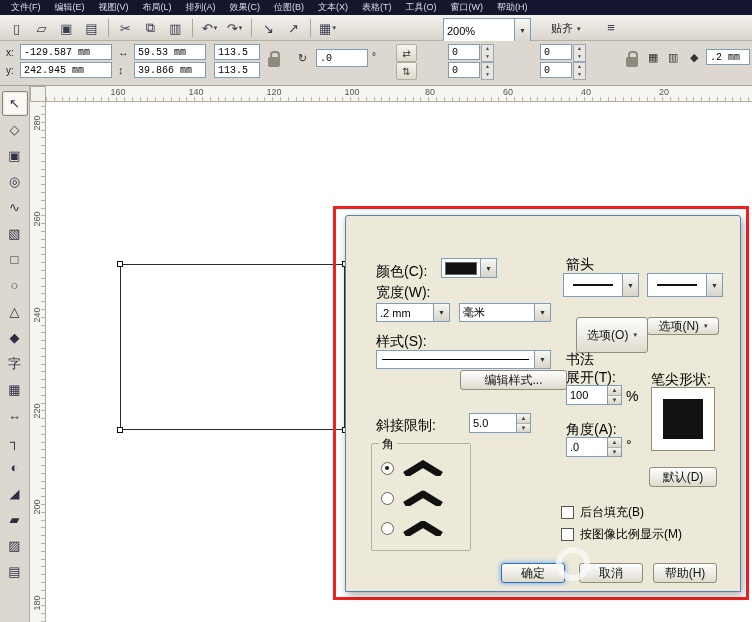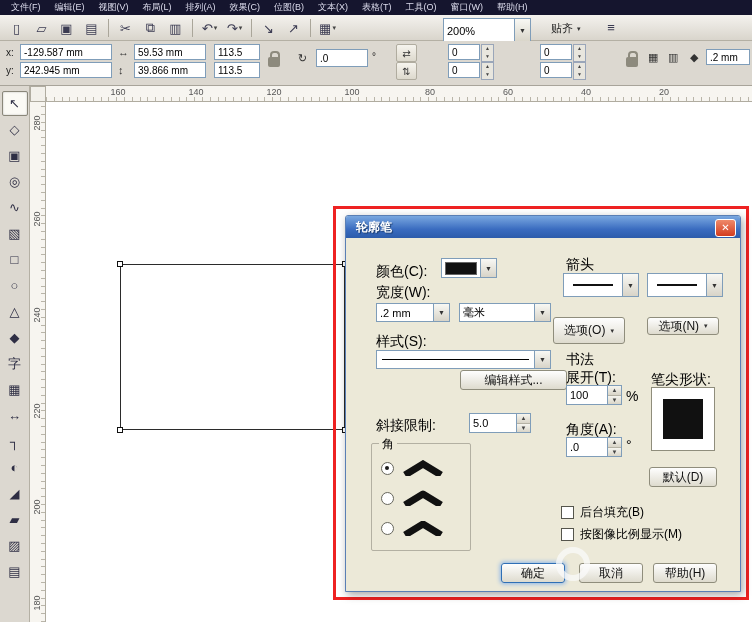--- a/index.html
+++ b/index.html
@@ -16,21 +16,21 @@
   .tb-dd{font-size:7px;color:#444;margin-left:1px;}
   .tb-sep{width:1px;height:18px;background:#aaa69a;margin:0 4px;}
   .zoom-combo{position:absolute;left:443px;top:3px;width:88px;height:25px;}
   .snap-dd{position:absolute;left:545px;top:3px;height:19px;display:flex;align-items:center;padding:0 5px;font-size:11px;color:#222;border:1px solid transparent;border-radius:2px;}
   .snap-arrow{font-size:7px;margin-left:4px;color:#333;}
   .tb-opt{position:absolute;left:600px;top:3px;width:22px;height:19px;display:flex;align-items:center;justify-content:center;font-size:13px;color:#3b3b52;}
 
   
   .propbar{position:absolute;left:0;top:41px;width:752px;height:45px;background:#dcd8d0;border-bottom:1px solid #a8a49a;box-sizing:border-box;font-size:10px;}
   .pb-label{position:absolute;color:#222;font-size:10px;}
-  .pb-input{position:absolute;border:1px solid #7f9db9;background:#fff;font-size:10px;padding:0 3px;box-sizing:border-box;font-family:Liberation Sans, sans-serif;}
+  .pb-input{position:absolute;border:1px solid #7f9db9;background:#fff;font-size:10px;padding:0 3px;box-sizing:border-box;font-family:Liberation Mono, monospace;}
   .pb-icon{position:absolute;font-size:11px;color:#333;}
   .pb-btn{position:absolute;display:flex;align-items:center;justify-content:center;font-size:10px;color:#333;border:1px solid #b0ac9f;border-radius:2px;background:linear-gradient(#f6f4ee,#ddd9cd);}
   .mini-spin{position:absolute;width:11px;display:flex;flex-direction:column;border:1px solid #9aa6b9;background:#e8e6de;}
   .mini-spin span{flex:1;font-size:5px;line-height:7px;text-align:center;color:#444;}
   .lock{position:absolute;width:12px;height:10px;background:#8d8a7d;border-radius:2px;}
   .lock::before{content:"";position:absolute;left:2px;top:-6px;width:6px;height:7px;border:2px solid #8d8a7d;border-bottom:none;border-radius:4px 4px 0 0;}
 
   
   .ruler-corner{position:absolute;left:30px;top:86px;width:16px;height:16px;background:#f2f0ea;border:1px solid #b0aca0;box-sizing:border-box;}
   .ruler-h{position:absolute;left:46px;top:86px;width:706px;height:16px;background:#f7f5f0;border-bottom:1px solid #b0aca0;box-sizing:border-box;
@@ -229,24 +229,20 @@
     <div class="shape-rect"></div>
     <span class="handle" style="left:71px;top:159px"></span>
     <span class="handle" style="left:296px;top:159px"></span>
     <span class="handle" style="left:71px;top:325px"></span>
     <span class="handle" style="left:296px;top:325px"></span>
   </div>
 
   <div class="red-box"></div>
 
   <div class="dialog">
-    <div class="titlebar">
-      <span class="title-text">轮廓笔</span>
-      <span class="close-btn">✕</span>
-    </div>
     <div class="dbody">
 
       <span class="dlabel" style="left:30px;top:25px">颜色(C):</span>
       <div class="combo" style="left:95px;top:20px;width:56px;height:20px">
         <span class="swatch"></span>
         <span class="cb-btn">▼</span>
       </div>
 
       <span class="dlabel" style="left:30px;top:46px">宽度(W):</span>
       <div class="combo" style="left:30px;top:65px;width:74px;height:19px">
@@ -306,21 +302,21 @@
             <span class="arrow-line"></span>
           </span>
         <span class="cb-btn">▼</span>
       </div>
       <div class="combo" style="left:301px;top:35px;width:76px;height:24px">
         <span class="cb-text">
             <span class="arrow-line"></span>
           </span>
         <span class="cb-btn">▼</span>
       </div>
-      <div class="btn" style="left:207px;top:79px;width:72px;height:27px">
+      <div class="btn" style="left:230px;top:79px;width:72px;height:36px">
         <span>选项(O)</span>
           <span class="dd">▾</span>
       </div>
       <div class="btn" style="left:301px;top:79px;width:72px;height:18px">
         <span>选项(N)</span>
           <span class="dd">▾</span>
       </div>
 
       <span class="dlabel" style="left:220px;top:113px">书法</span>
       <span class="dlabel" style="left:220px;top:131px">展开(T):</span>

